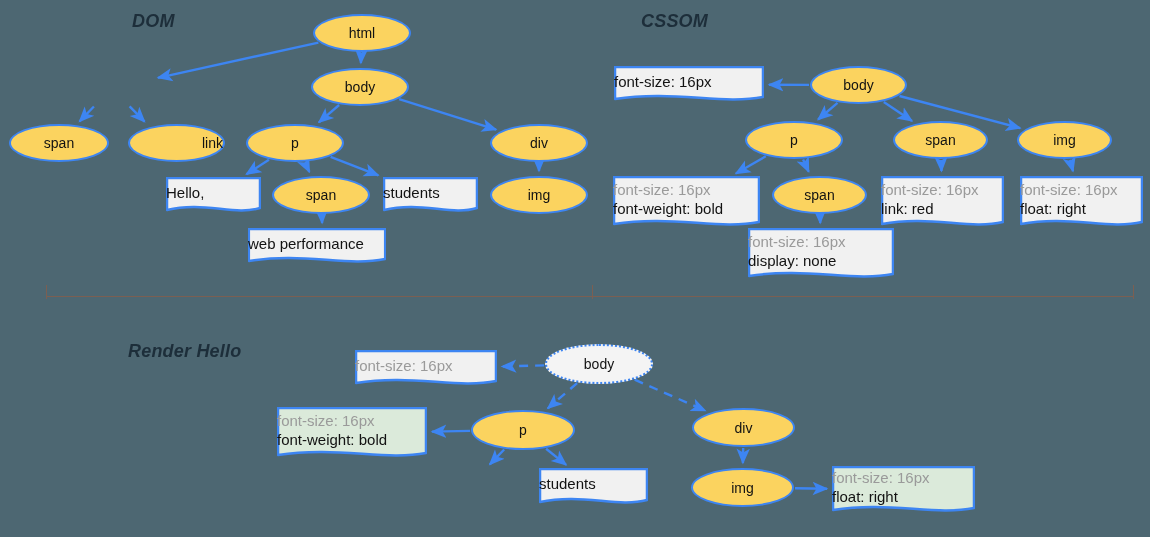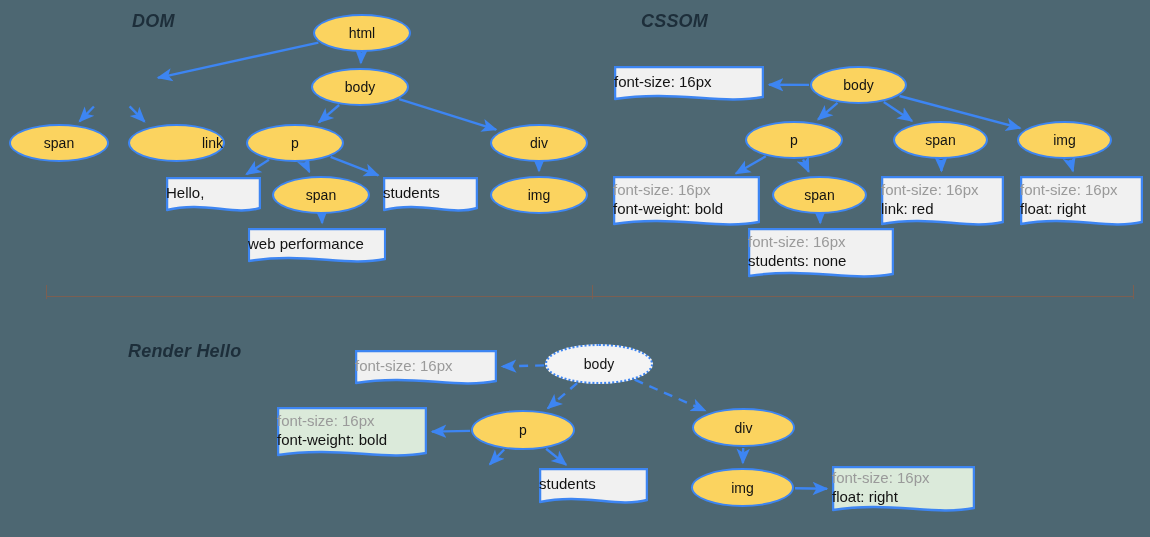--- a/index.html
+++ b/index.html
@@ -244,21 +244,21 @@
           <div class="muted">font-size: 16px</div>
           <div>float: right</div>
         </div>
       </div>
       <div class="doc" style="left: 748px; top: 228px; width: 146px; height: 52px;">
         <svg class="doc-shape" viewBox="0 0 146 52" preserveAspectRatio="none">
           <path d="M1,1 L145,1 L145,46 C105.11999999999999,54 58.400000000000006,39 1,48 Z" fill="#f1f1f1" stroke="#3d85f2" stroke-width="2.5" stroke-linejoin="round"></path>
         </svg>
         <div class="doc-text">
           <div class="muted">font-size: 16px</div>
-          <div>students: none</div>
+          <div>display: none</div>
         </div>
       </div>
       <div class="ellipse ghost" style="left: 545px; top: 344px; width: 108px; height: 40px;">
         <span>body</span>
       </div>
       <div class="ellipse" style="left: 471px; top: 410px; width: 104px; height: 40px;">
         <span>p</span>
       </div>
       <div class="ellipse" style="left: 692px; top: 408px; width: 103px; height: 39px;">
         <span>div</span>

